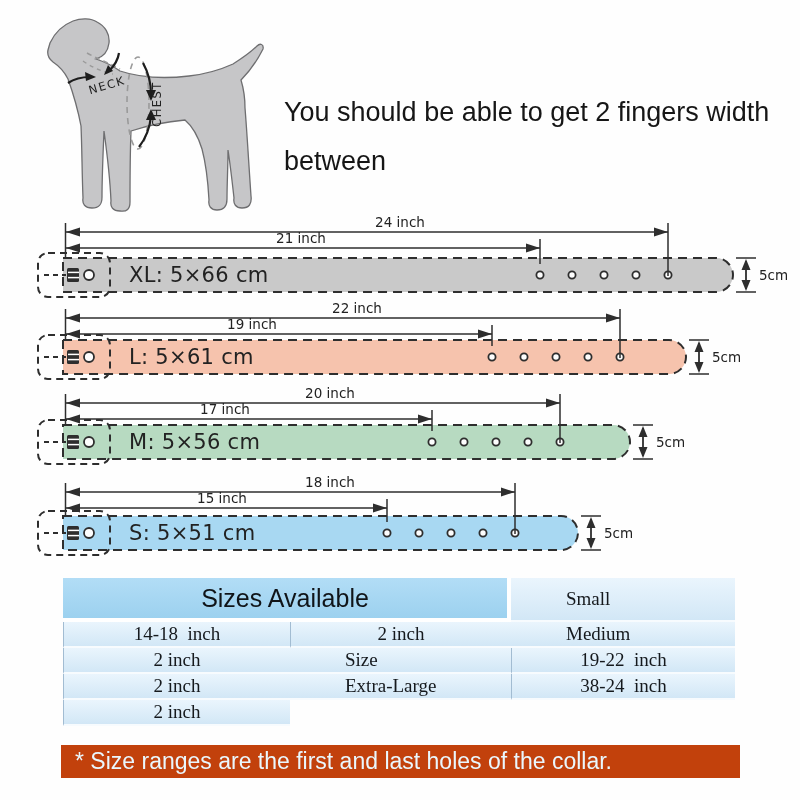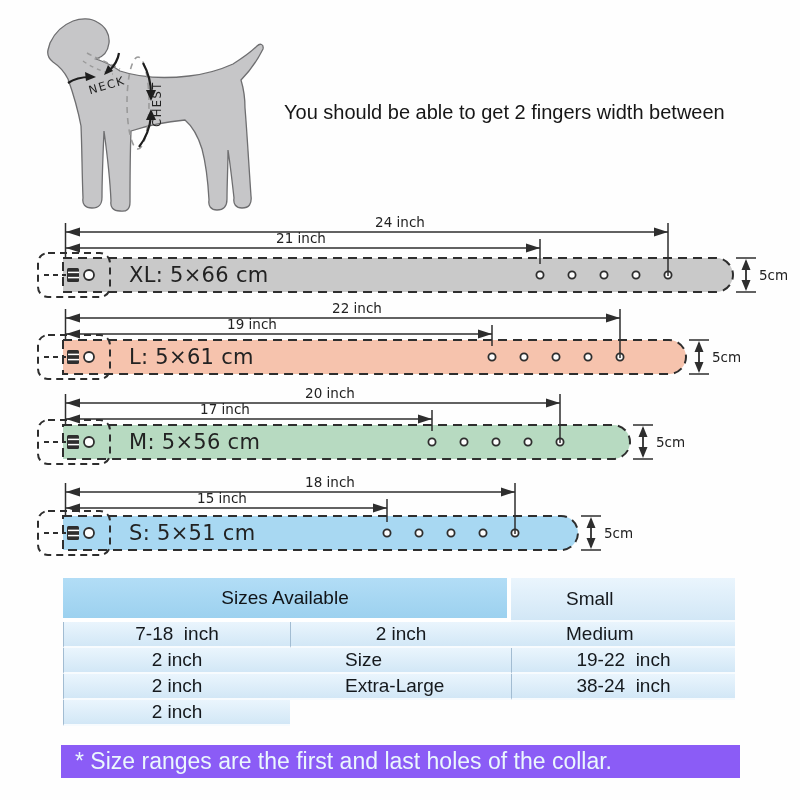--- a/index.html
+++ b/index.html
@@ -2,47 +2,48 @@
 <html><head>
 <meta charset="utf-8">
 <style>
   html,body{margin:0;padding:0;background:#fff;}
   .canvas{
     position:relative;width:800px;height:800px;background:#fefefe;overflow:hidden;
     font-family:"Liberation Sans",sans-serif;color:#1c1c1c;
   }
   .abs{position:absolute;}
   
-  .instruction{left:284px;top:88px;width:510px;font-size:20px;line-height:49px;color:#161616;}
+  .instruction{left:284px;top:88px;width:510px;font-size:27px;line-height:49px;color:#161616;}
   
   svg text{font-family:"DejaVu Sans","Liberation Sans",sans-serif;fill:#222;}
   
   .size-table{
     left:63px;top:578px;
     display:grid;
     grid-template-columns:227px 221px 224px;
     grid-template-rows:44px 26px 26px 26px 26px;
   }
   .th{
     background:linear-gradient(180deg,#b2ddf6 0%,#9cd1ef 100%);
     display:flex;align-items:center;justify-content:center;
-    font-size:19px;color:#101418;border-bottom:4px solid #fff;text-align:center;
+    font-size:25px;color:#101418;border-bottom:4px solid #fff;text-align:center;
   }
   .th-sizes{grid-column:1 / 3;border-right:4px solid #fff;}
   .td{
     background:linear-gradient(180deg,#eaf5fd 0%,#d2e7f6 100%);
     display:flex;align-items:center;font-size:19px;color:#15191d;
     border-bottom:2px solid #f7fbfe;
+    font-family:Liberation Serif, serif;
   }
   .td-size{padding-left:55px;}
   .td-range,.td-width{justify-content:center;white-space:pre;}
   .td-range,.td-width{border-left:1px solid #a2bcd2;}
   
   .footnote{
-    left:61px;top:745px;width:679px;height:33px;background:#8b5cf6;
+    left:61px;top:745px;width:679px;height:33px;background:#c2410c;
     color:#eaf7fd;font-size:23px;line-height:33px;padding-left:14px;
     box-sizing:border-box;white-space:nowrap;
   }
 </style>
 </head>
 <body>
 
 <div class="canvas">
 
   <svg class="abs" style="left:0;top:0" width="290" height="222" viewBox="0 0 290 222">
@@ -222,21 +223,21 @@
       <line x1="591" y1="519" x2="591" y2="547" stroke="#2e2e2e" stroke-width="1.8"></line>
       <polygon points="591,517 586.5,528 595.5,528" fill="#2e2e2e"></polygon>
       <polygon points="591,549 586.5,538 595.5,538" fill="#2e2e2e"></polygon>
       <text x="604" y="538" font-size="13.5">5cm</text>
     </svg>
 
   <div class="abs size-table">
     <div class="th th-sizes">Sizes Available</div>
 
   <div class="td td-size">Small</div>
-      <div class="td td-range">7-18  inch</div>
+      <div class="td td-range">14-18  inch</div>
       <div class="td td-width">2 inch</div>
       <div class="td td-size">Medium</div>
       <div class="td td-width">2 inch</div>
       <div class="td td-size">Size</div>
       <div class="td td-range">19-22  inch</div>
       <div class="td td-width">2 inch</div>
       <div class="td td-size">Extra-Large</div>
       <div class="td td-range">38-24  inch</div>
       <div class="td td-width">2 inch</div>
     </div>

